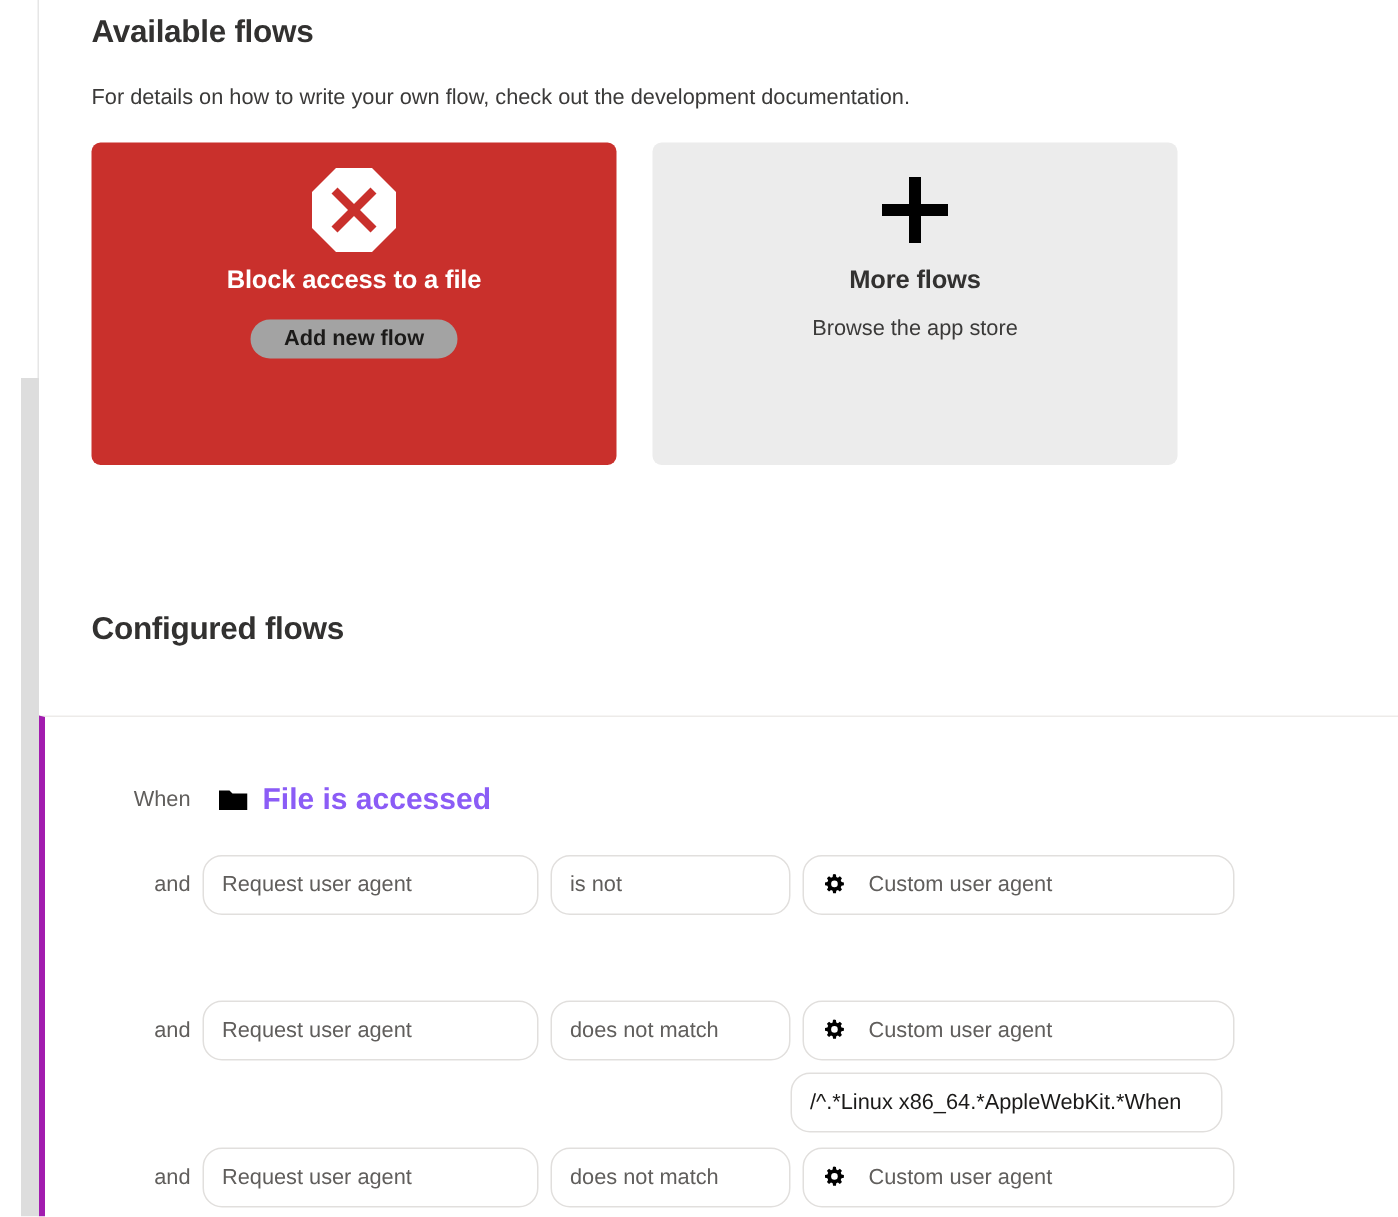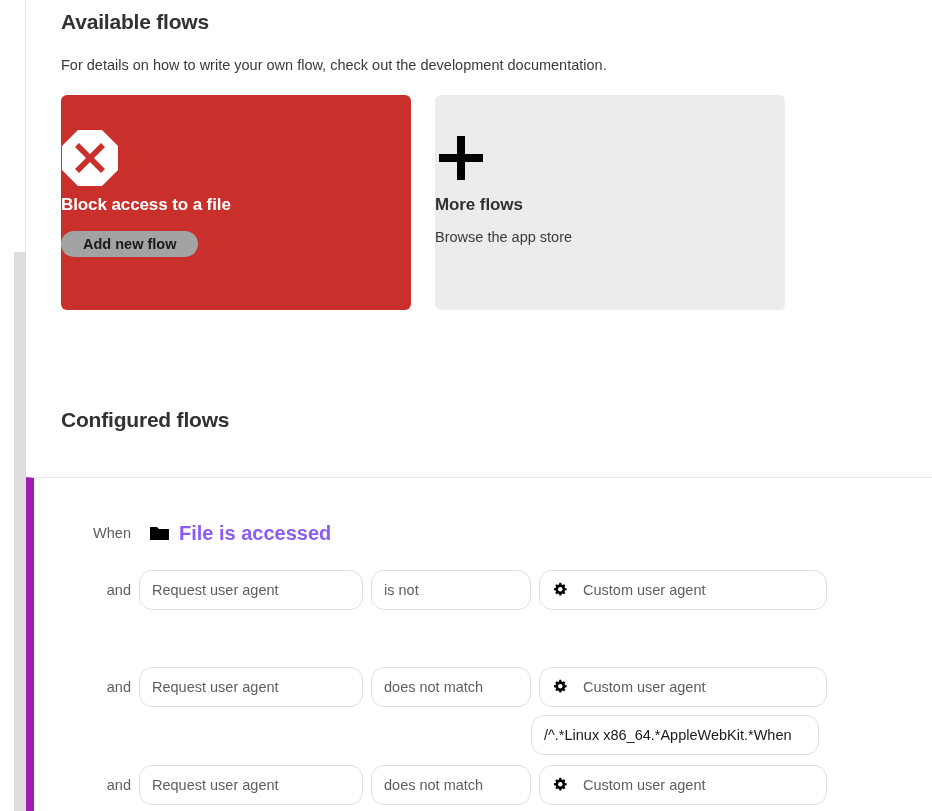--- a/index.html
+++ b/index.html
@@ -81,23 +81,23 @@
     top: 95px;
     display: flex;
     gap: 24px;
   }
   .flow-card {
     width: 350px;
     height: 215px;
     border-radius: 6px;
     display: flex;
     flex-direction: column;
-    align-items: flex-start;
+    align-items: center;
     justify-content: flex-start;
-    padding-top: 32px;
+    padding-top: 14px;
     cursor: pointer;
     user-select: none;
   }
   .flow-card.danger { background: #c9302c; }
   .flow-card.neutral { background: #ececec; }
 
   .card-icon {
     height: 62px;
     display: flex;
     align-items: center;
@@ -135,21 +135,21 @@
   
   #configured-title { position: absolute; left: 35px; top: 408px; }
 
   .flow-box {
     position: absolute;
     left: 0px;
     top: 477px;
     width: 906px;
     height: 334px;
     border-top: 1px solid #edebe9;
-    border-left: 8px solid #a21caf;
+    border-left: 4px solid #a21caf;
     background: #ffffff;
   }
 
   .when-row {
     position: absolute;
     left: 40px;
     top: 44px;
     display: flex;
     align-items: center;
     height: 22px;

